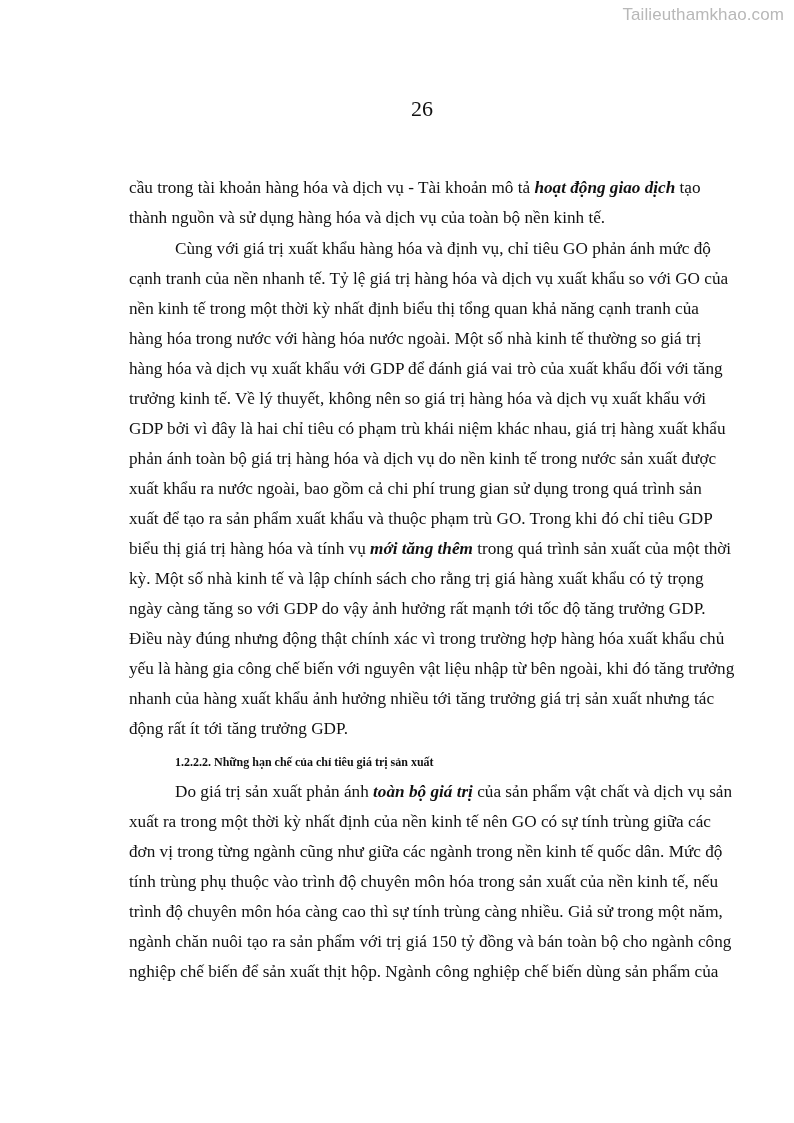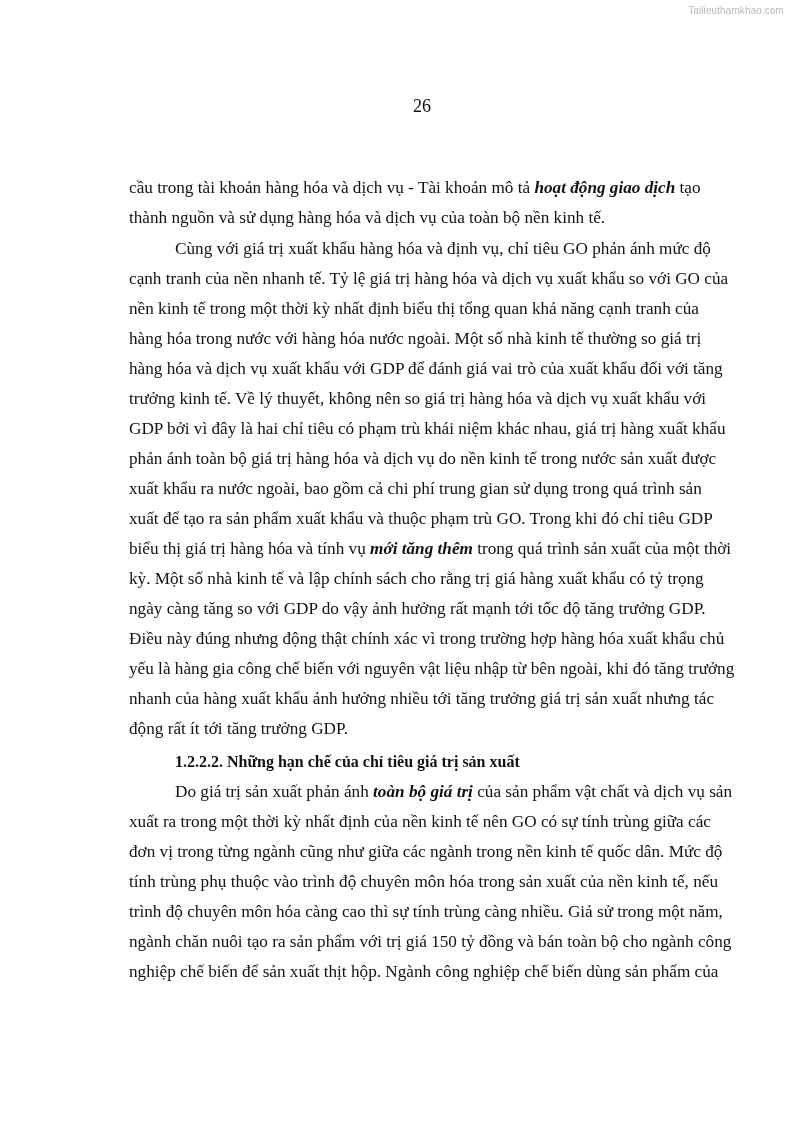--- a/index.html
+++ b/index.html
@@ -13,50 +13,50 @@
       position: relative;
       overflow: hidden;
       font-family: "Liberation Serif", "DejaVu Serif", serif;
       color: #111111;
     }
     .watermark {
       position: absolute;
       top: 5px;
       right: 10px;
       font-family: "Liberation Sans", "DejaVu Sans", sans-serif;
-      font-size: 10px;
+      font-size: 17px;
       color: #b8b8b8;
       letter-spacing: 0.1px;
     }
     .page-number {
       position: absolute;
       top: 96px;
       left: 0;
       width: 794px;
       padding-left: 50px;
       box-sizing: border-box;
       text-align: center;
-      font-size: 18px;
+      font-size: 22px;
     }
     .line {
       position: absolute;
       left: 129px;
       width: 564px;
       font-size: 17.2px;
       line-height: 20px;
       white-space: nowrap;
       text-align: justify;
       text-align-last: justify;
     }
     .line.indent { left: 175px; width: 518px; }
     .line.last { text-align-last: left; }
     .heading {
       position: absolute;
       left: 175px;
-      font-size: 16px;
+      font-size: 12px;
       font-weight: bold;
       line-height: 20px;
       white-space: nowrap;
     }
     .bi { font-weight: bold; font-style: italic; margin-top: 47px; }
     .it { }
   </style>
 </head>
 <body>
 

